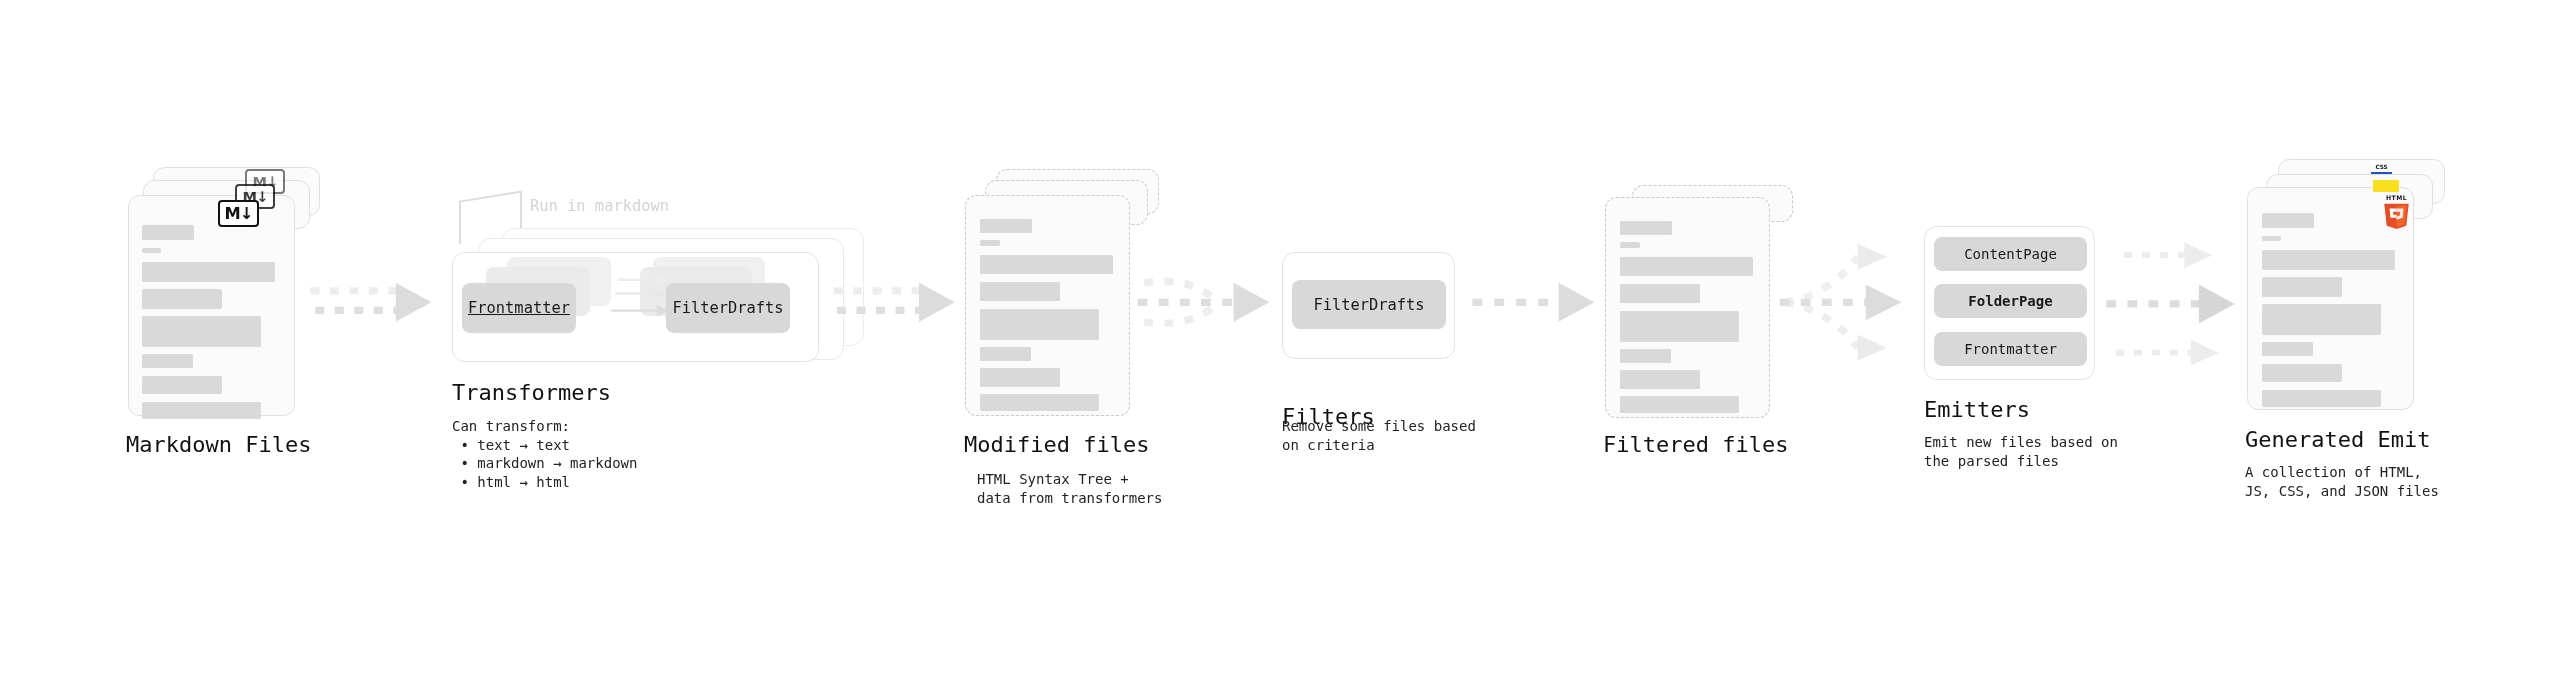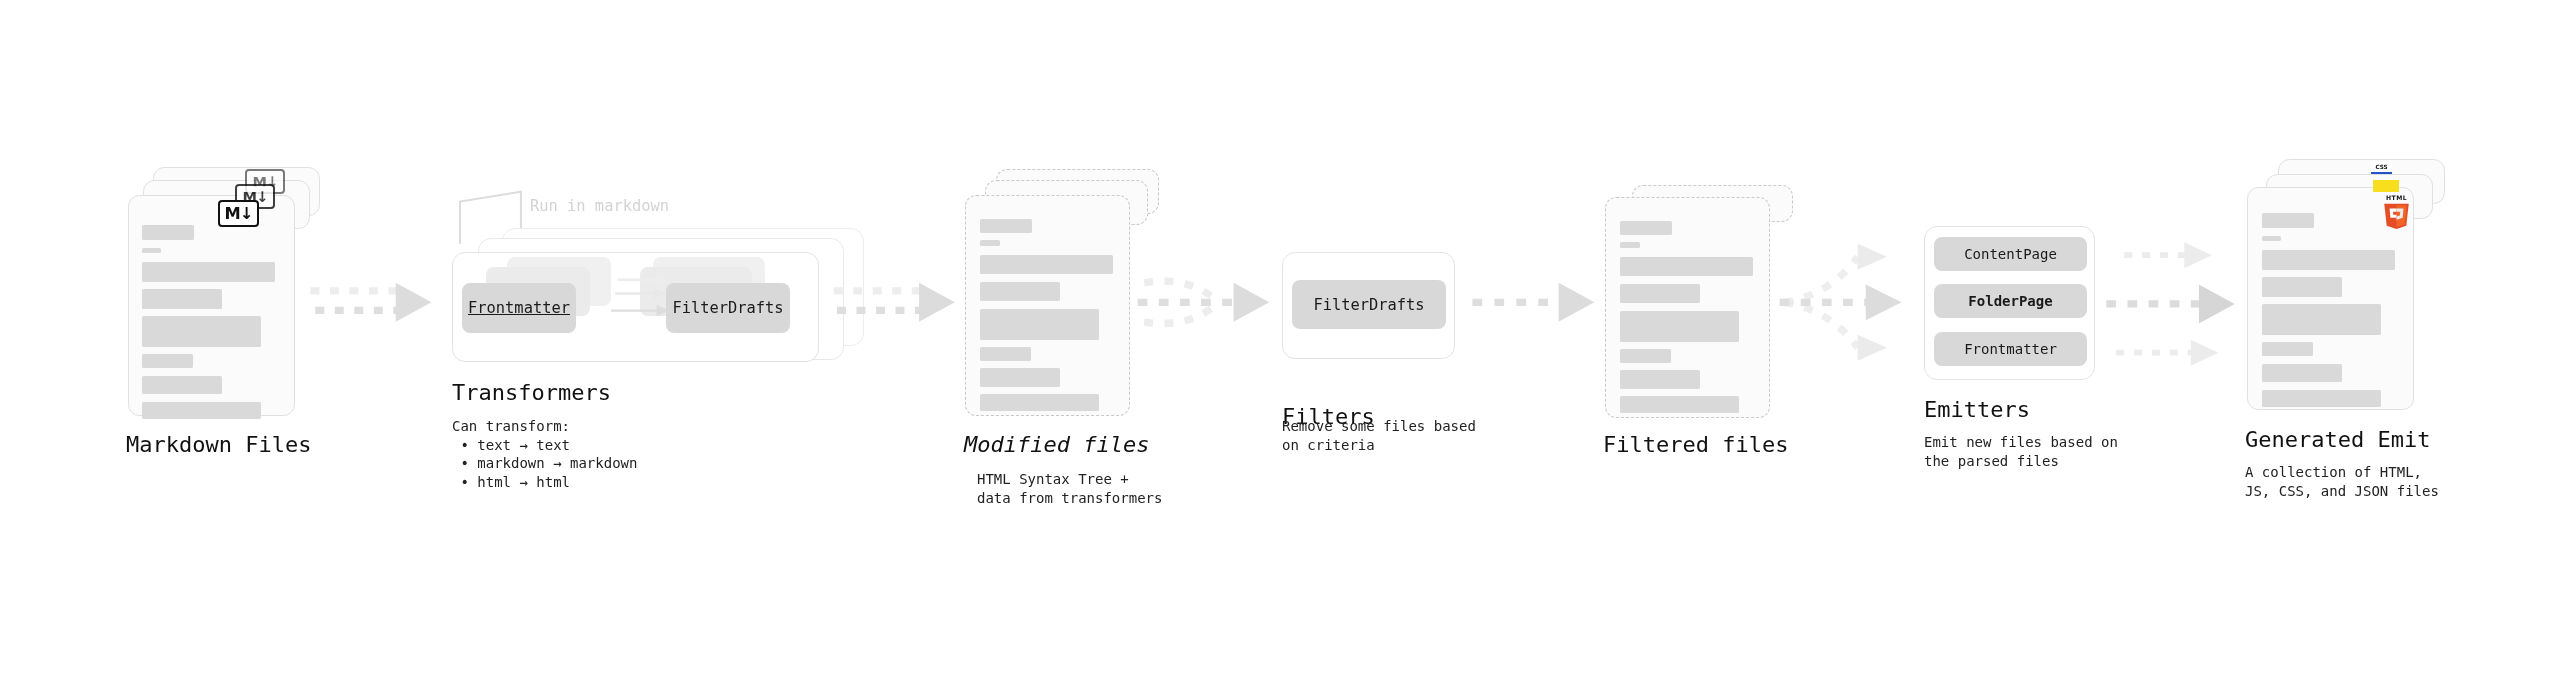--- a/index.html
+++ b/index.html
@@ -151,21 +151,21 @@
     <div class="bar" style="width:52px;height:14px;"></div>
     <div class="bar" style="width:19.5px;height:5.7px;margin-bottom:9px;"></div>
     <div class="bar" style="width:133px;height:19.5px;"></div>
     <div class="bar" style="width:80px;height:19.5px;"></div>
     <div class="bar" style="width:119px;height:31px;"></div>
     <div class="bar" style="width:51px;height:14px;"></div>
     <div class="bar" style="width:80px;height:18.7px;"></div>
     <div class="bar" style="width:119px;height:17px;"></div>
   </div>
 
-  <div class="title" style="left:964px;top:432px;font-style:italic;">Modified files</div>
+  <div class="title" style="left:964px;top:432px;">Modified files</div>
   <div class="subtitle" style="left:964px;top:470px;margin-left:13px;">HTML Syntax Tree +
 data from transformers</div>
 </div>
 
 <svg class="stage" width="2576" height="681" style="position:absolute;left:0;top:0;pointer-events:none;" viewBox="0 0 3170 838">
   <g stroke="#e6e6e6" stroke-width="9" stroke-dasharray="11 14" fill="none">
     <path d="M1408 348 C1448 341 1478 352 1500 372" opacity=".7"></path>
     <path d="M1408 396 C1448 403 1478 392 1500 372" opacity=".7"></path>
   </g>
   <line x1="1400" y1="372" x2="1520" y2="372" stroke="#dedede" stroke-width="9" stroke-dasharray="12 14"></line>

